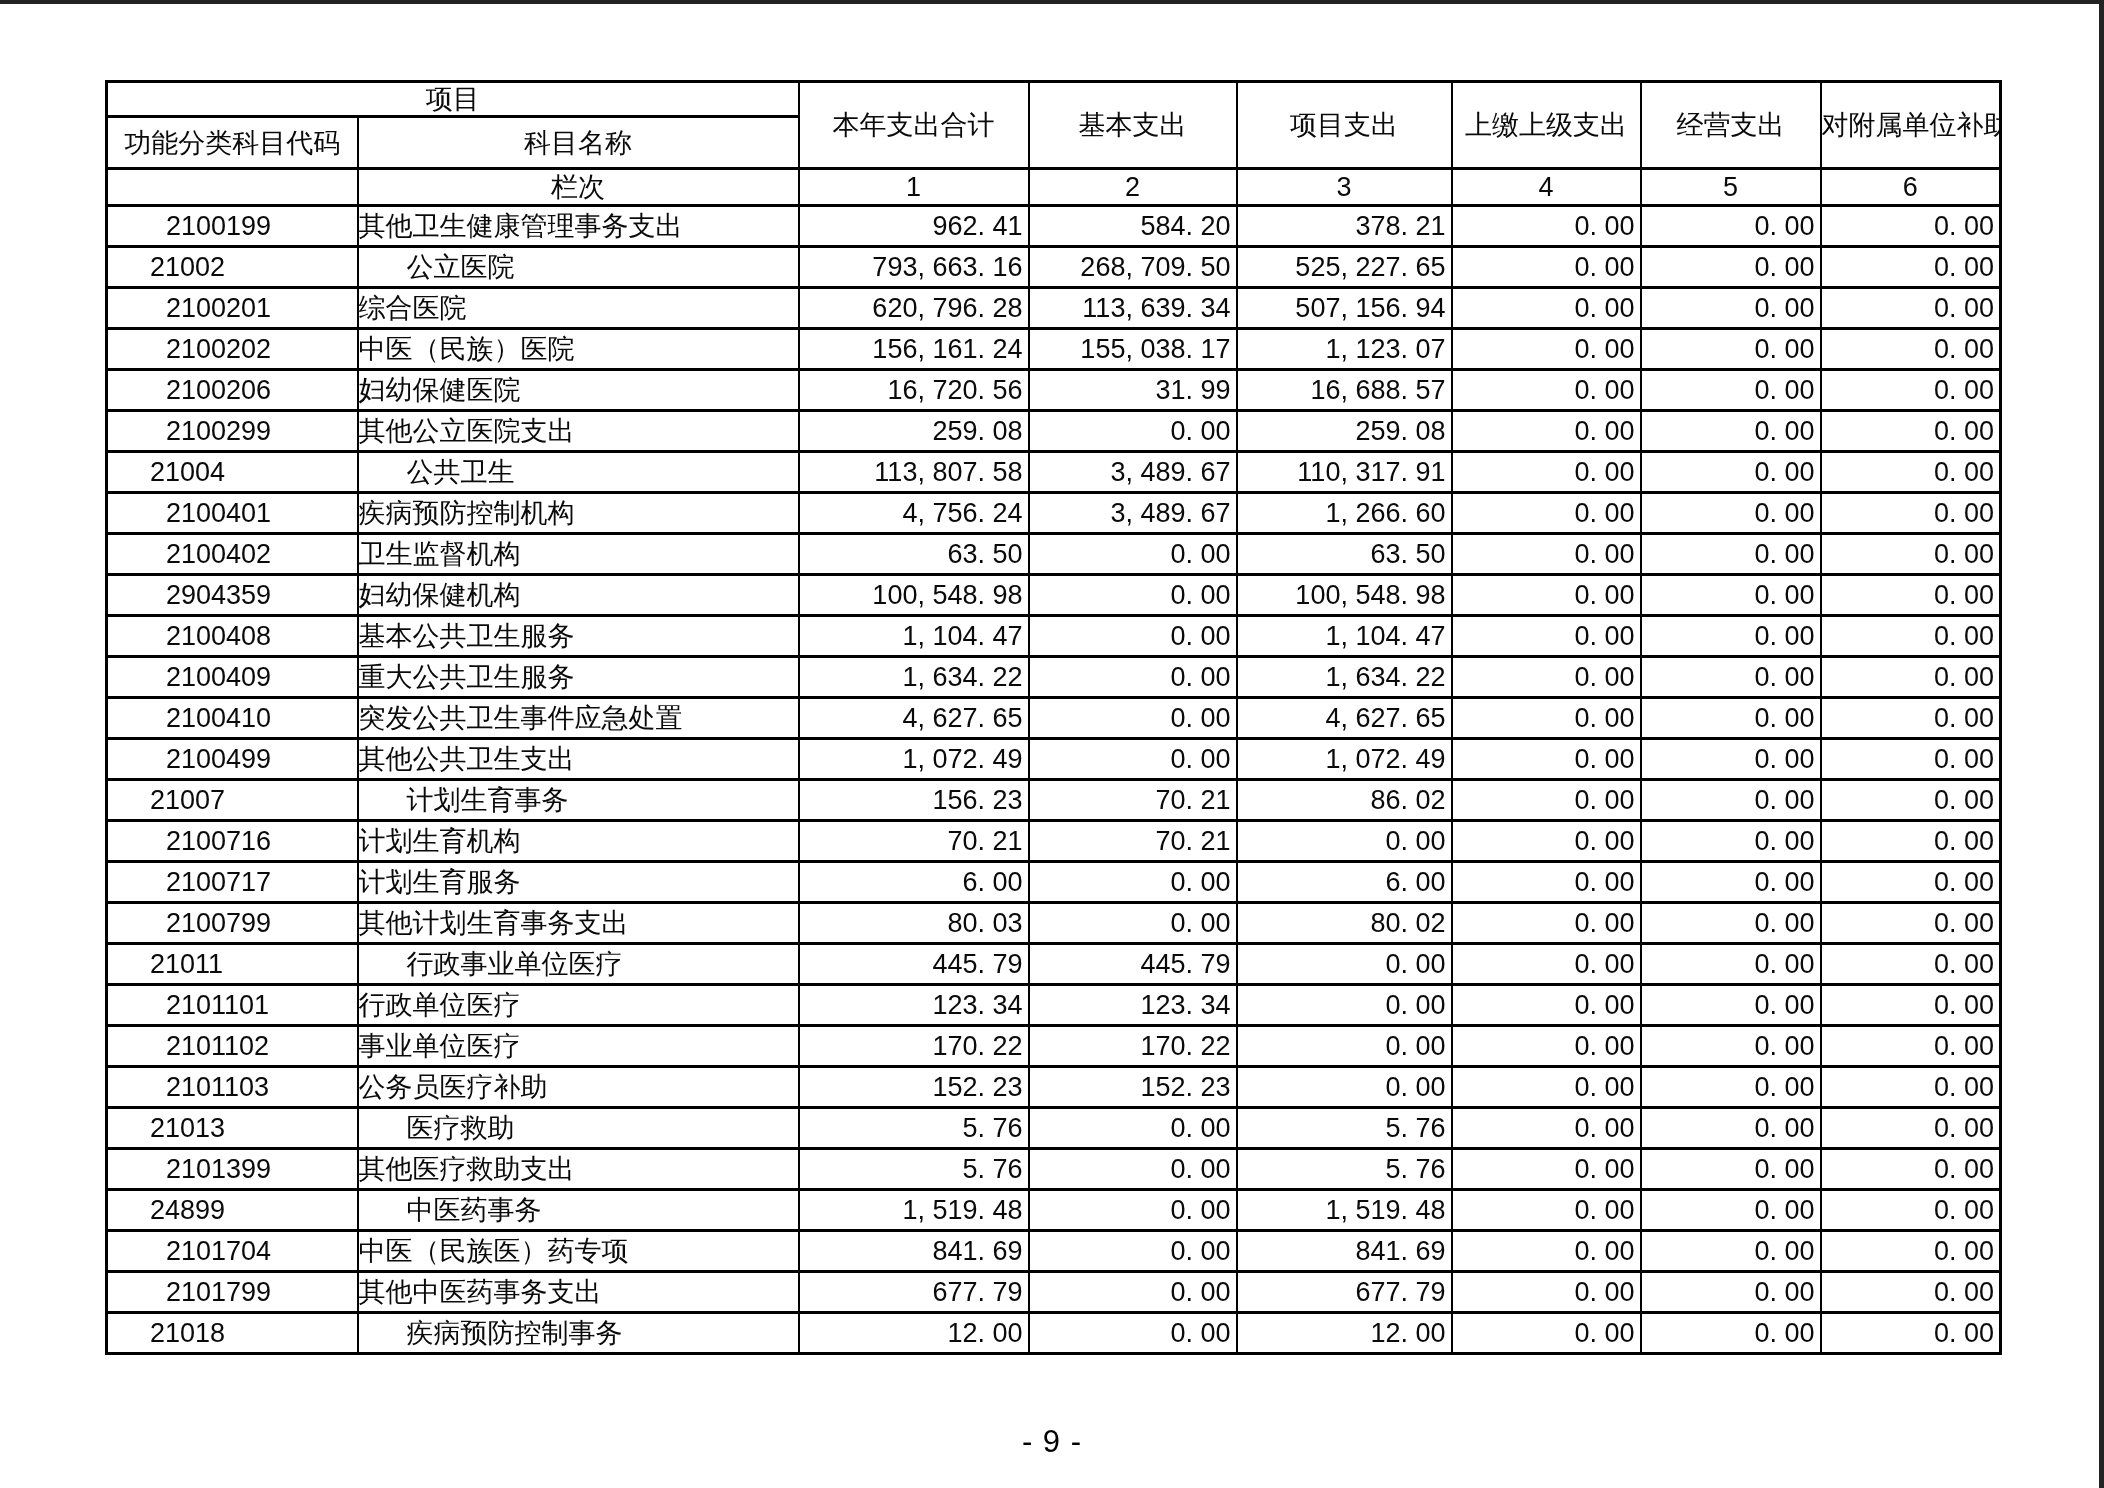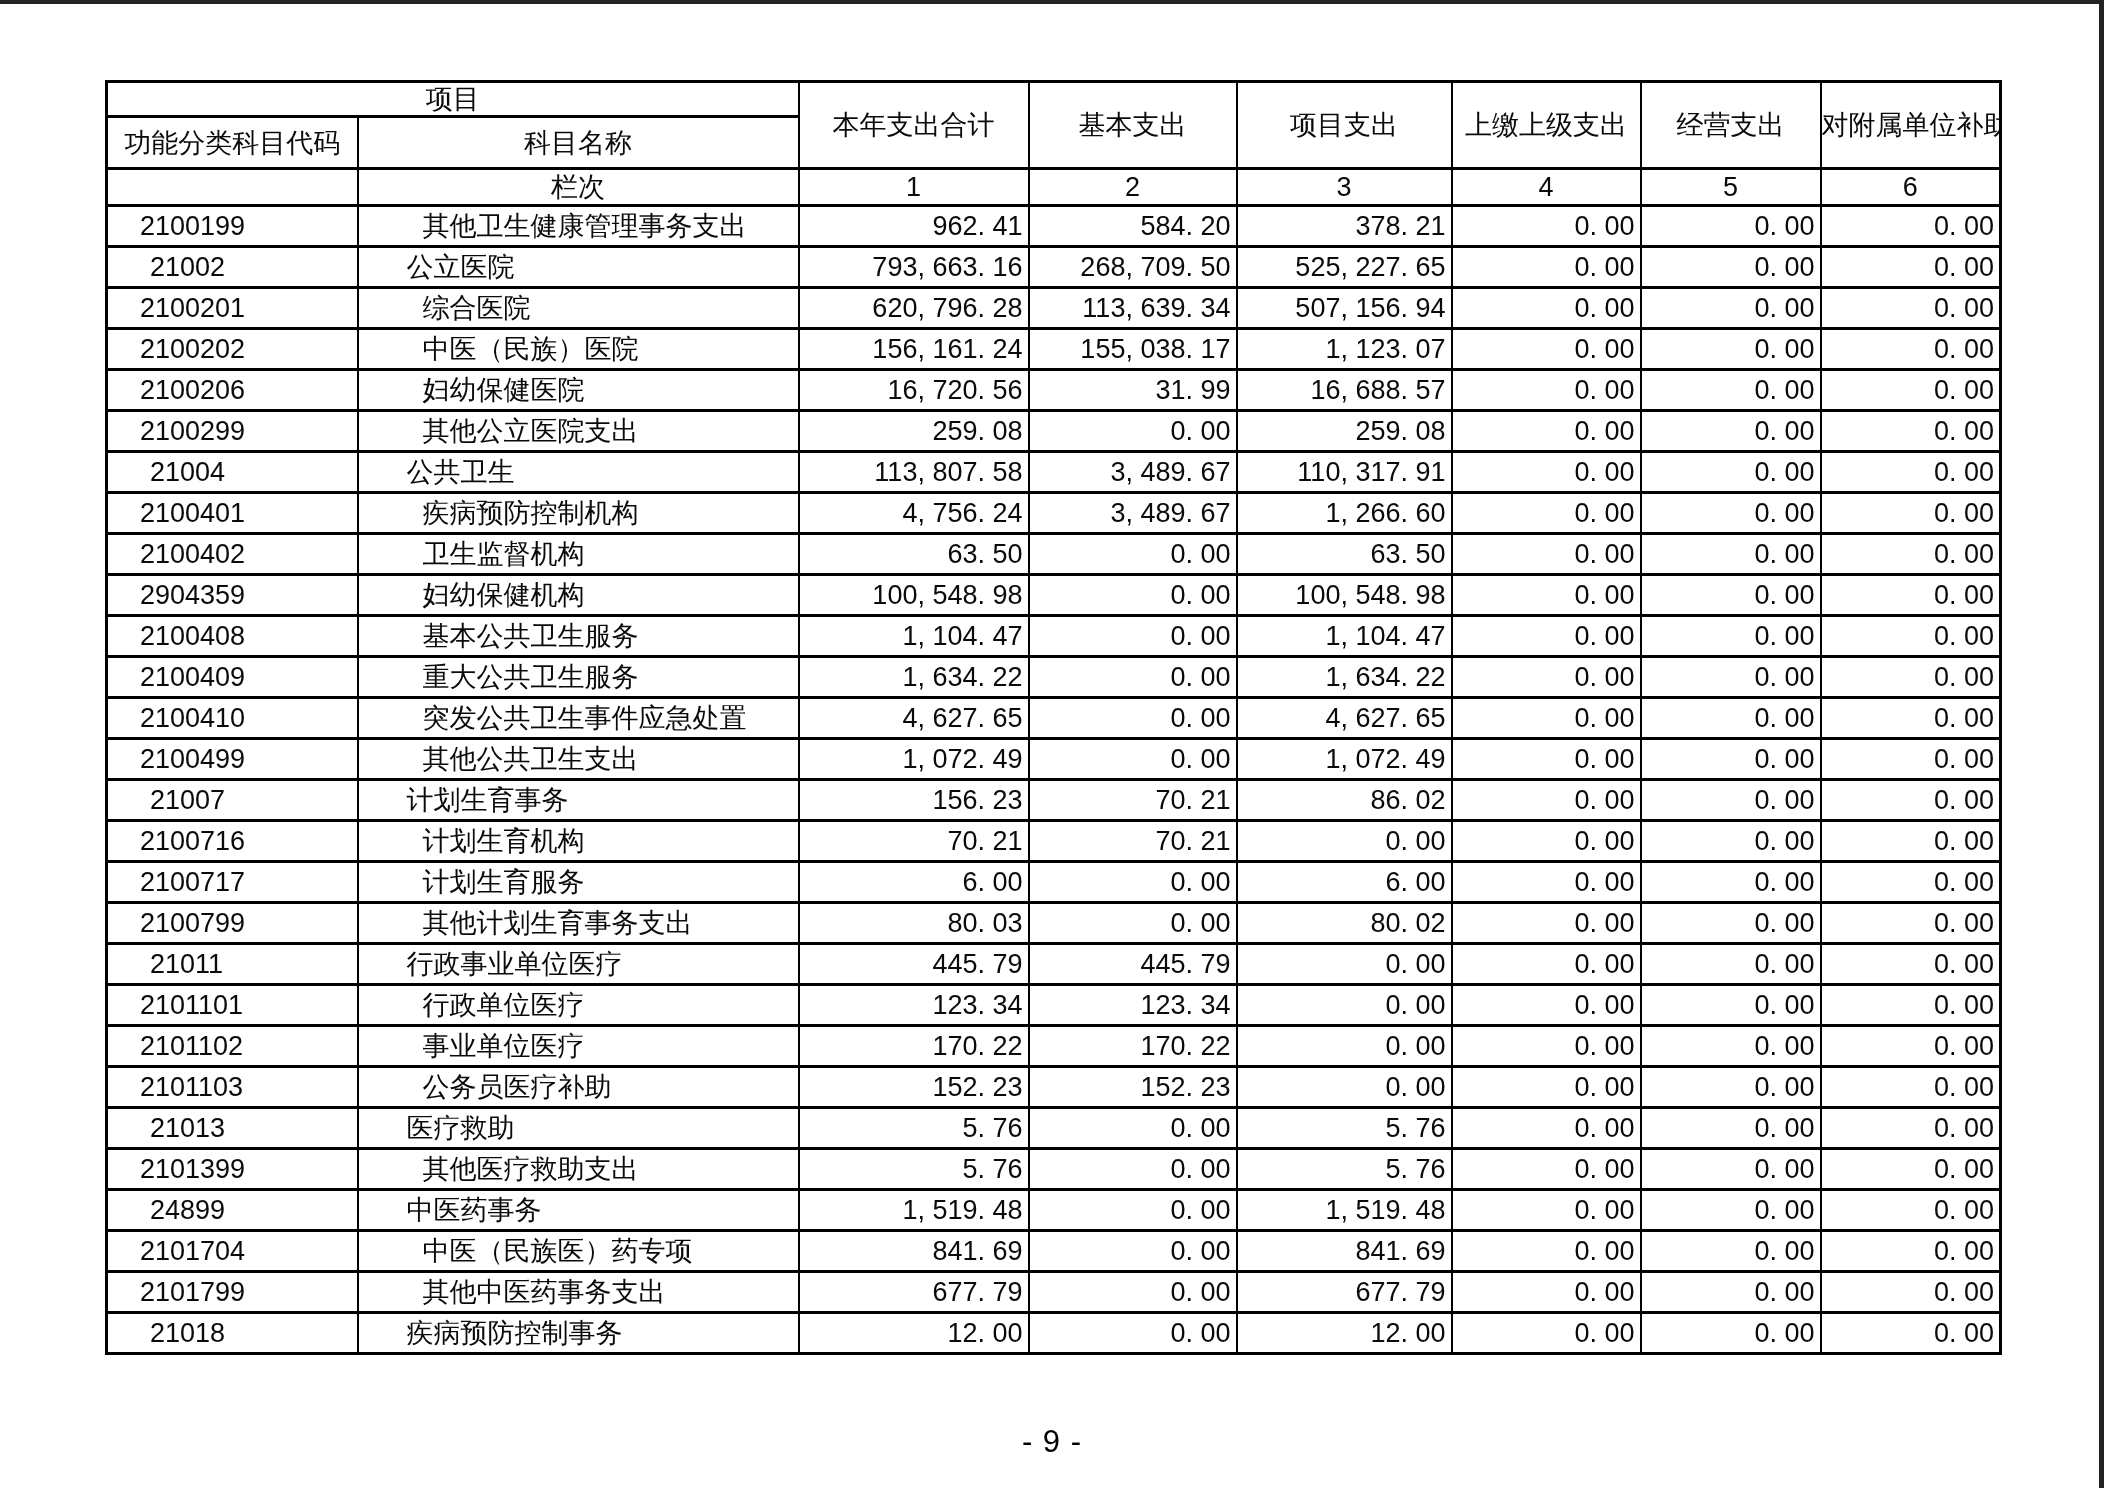--- a/index.html
+++ b/index.html
@@ -26,23 +26,23 @@
   tr.hr2{height:52px;}
   tr.hr3{height:37px;padding-left:30px;}
   .report tbody tr{height:41px;}
 
   .center{text-align:center;}
   .wrap2{white-space:pre-line;line-height:1.25;}
 
   td.code{text-align:left;}
   td.name{text-align:left;}
   tr.lvl1 td.code{padding-left:42px;}
-  tr.lvl2 td.code{padding-left:32px;}
+  tr.lvl2 td.code{padding-left:58px;}
   tr.lvl1 td.name{padding-left:48px;}
-  tr.lvl2 td.name{padding-left:64px;}
+  tr.lvl2 td.name{}
   td.num{text-align:right;padding-right:5px;}
 
   .page-number{
     position:absolute;left:0;top:1424px;width:2104px;
     text-align:center;font-size:31px;color:#000;letter-spacing:1px;
   }
 </style>
 </head>
 <body>
 

